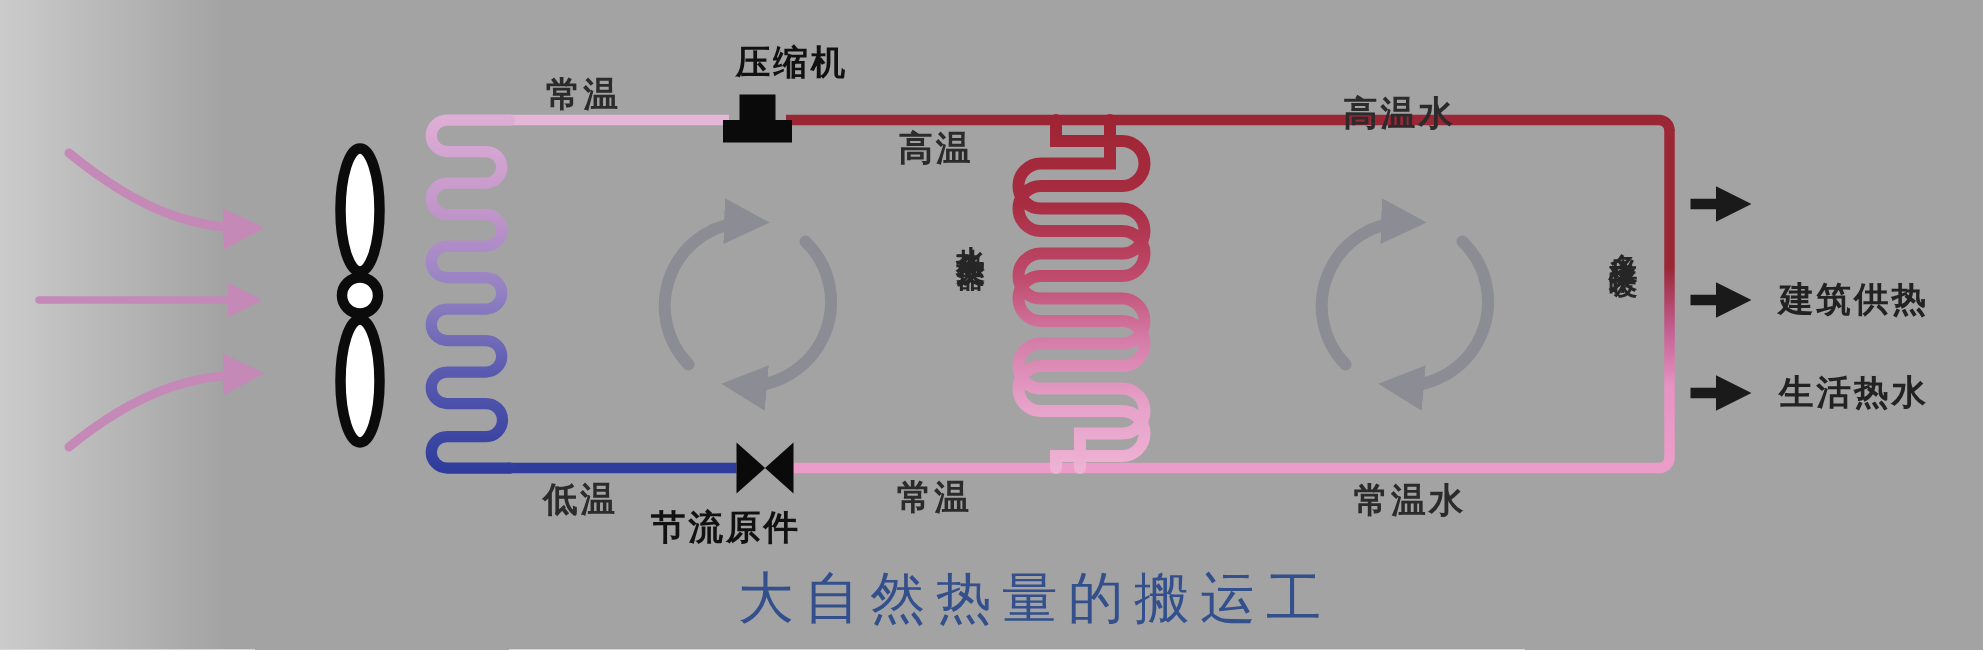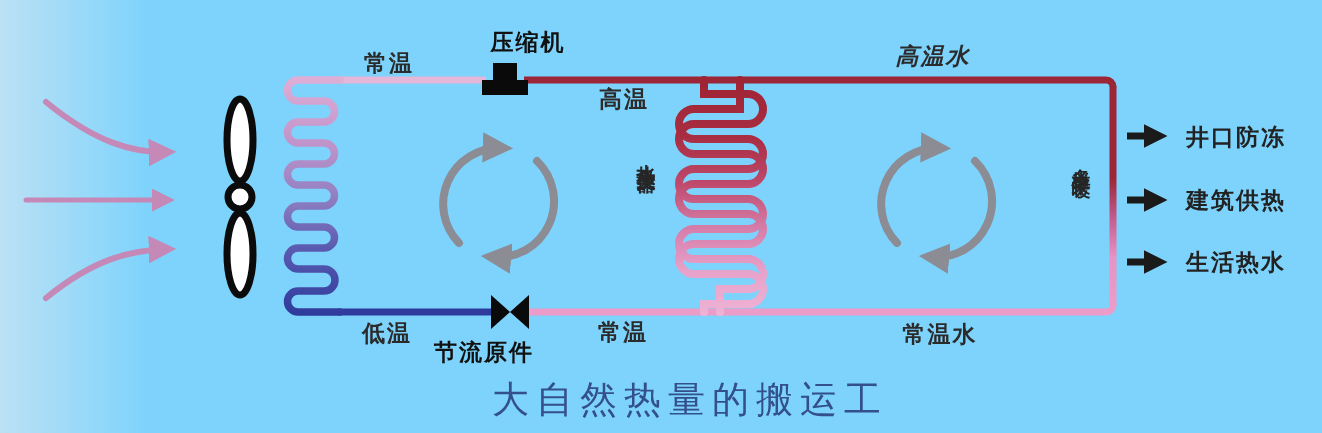--- a/index.html
+++ b/index.html
@@ -1,17 +1,17 @@
 <!DOCTYPE html>
 <html><head>
 <meta charset="utf-8">
 <style>
   html,body{margin:0;padding:0;background:#fff;}
   .stage{
-    position:relative;width:1322px;height:433px;background:#7dd3fc;
+    position:relative;width:1322px;height:433px;background:#a3a3a3;
     font-family:"Liberation Sans","DejaVu Sans",sans-serif;overflow:hidden;
   }
   .stage svg{position:absolute;left:0;top:0;}
   .lbl{
     position:absolute;transform:translate(-50%,-50%);
     font-weight:700;color:#2b2b2b;font-size:23px;
     white-space:nowrap;letter-spacing:2px;line-height:1;
   }
   .lbl.black{color:#111;}
   .vlbl{
@@ -136,28 +136,27 @@
     <g>
       <path d="M 1127,136 H 1158" fill="none" stroke="#1a1a1a" stroke-width="7" marker-end="url(#mBlack)"></path>
       <path d="M 1127,200 H 1158" fill="none" stroke="#1a1a1a" stroke-width="7" marker-end="url(#mBlack)"></path>
       <path d="M 1127,262 H 1158" fill="none" stroke="#1a1a1a" stroke-width="7" marker-end="url(#mBlack)"></path>
     </g>
   </svg>
 
   <div class="lbl" style="left:389px;top:63px;">常温</div>
   <div class="lbl black" style="left:504px;top:42px;margin-left:24px;">压缩机</div>
   <div class="lbl" style="left:624px;top:63px;margin-top:36px;">高温</div>
-  <div class="lbl" style="left:933px;top:56px;font-style:italic;">高温水</div>
+  <div class="lbl" style="left:933px;top:76px;">高温水</div>
 
   <div class="lbl" style="left:387px;top:333px;">低温</div>
   <div class="lbl black" style="left:484px;top:352px;">节流原件</div>
   <div class="lbl" style="left:623px;top:332px;">常温</div>
   <div class="lbl" style="left:940px;top:334px;text-align:center;">常温水</div>
 
   <div class="vlbl" style="left:646px;top:148px;">水热交换器</div>
   <div class="vlbl" style="left:1081px;top:154px;">多样采暖</div>
 
-  <div class="out-lbl" style="left:1186px;top:137px;">井口防冻</div>
   <div class="out-lbl" style="left:1186px;top:262px;">生活热水</div>
   <div class="out-lbl" style="left:1186px;top:200px;">建筑供热</div>
 
   <div class="main-title" style="left:690px;top:399px;">大自然热量的搬运工</div>
 </div>
 
 </body></html>

